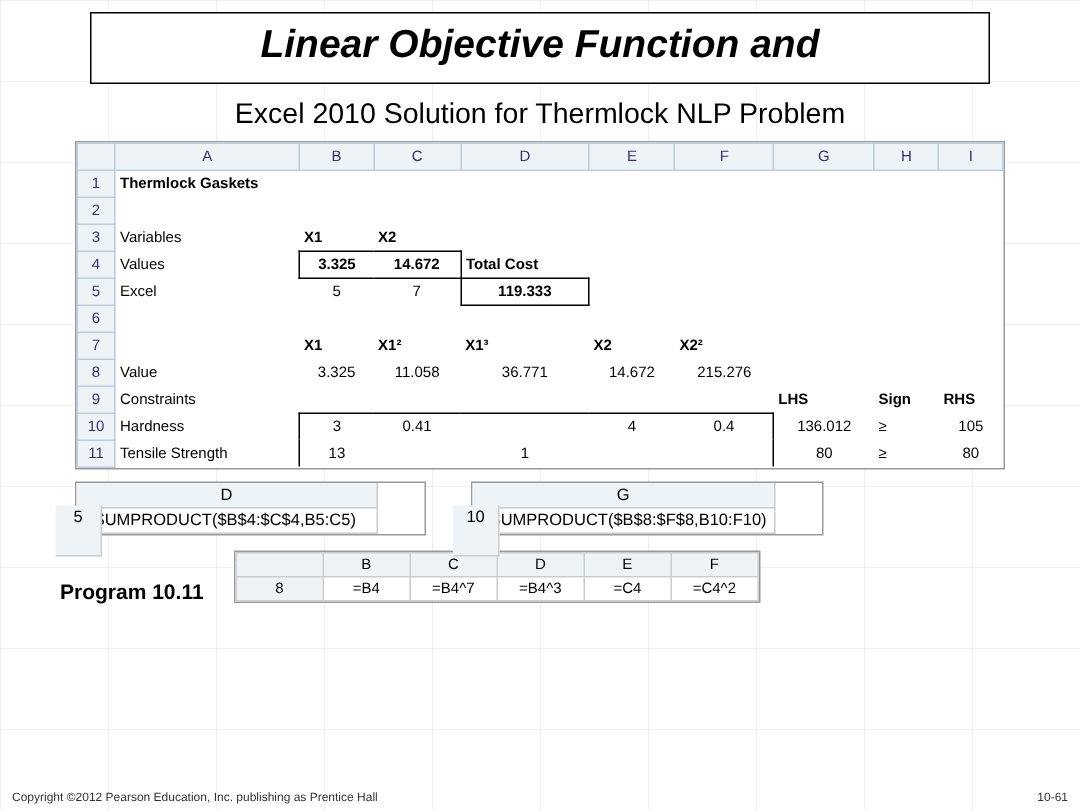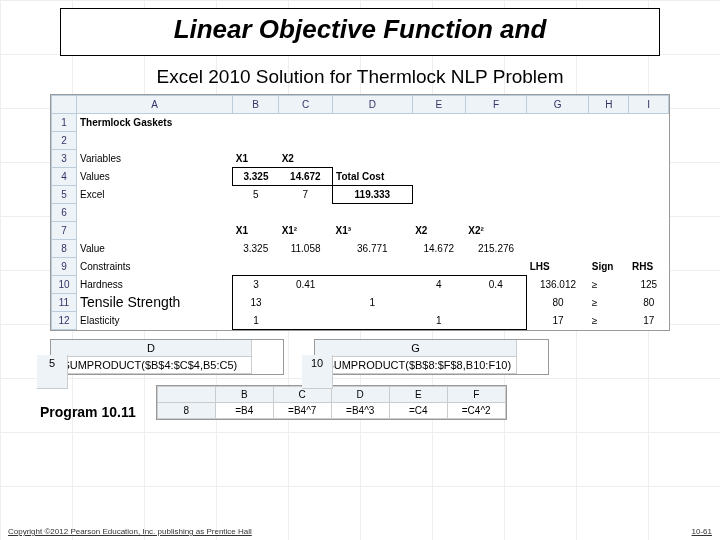--- a/index.html
+++ b/index.html
@@ -118,21 +118,20 @@
   .snip2 .h { background: #eef3f8; }
   .footer {
     position: absolute;
     bottom: 4px;
     left: 8px;
     right: 8px;
     display: flex;
     justify-content: space-between;
     font-size: 8px;
     color: #333;
-    text-decoration: underline;
   }
 </style>
 </head>
 <body>
 
 <div class="grid-bg"></div>
 <div class="content">
 
   <div class="title-box">
     <div class="line">Linear Objective Function and</div>
@@ -264,45 +263,33 @@
       <tr>
             <td class="rowh">10</td>
             <td>Hardness</td>
             <td class="right bt bl">3</td>
             <td class="right bt">0.41</td>
             <td class="right bt"></td>
             <td class="right bt">4</td>
             <td class="right bt br">0.4</td>
             <td class="right">136.012</td>
             <td class="center">≥</td>
-            <td class="right">125</td>
+            <td class="right">105</td>
           </tr>
       <tr>
             <td class="rowh">11</td>
-            <td style="font-size:14px">Tensile Strength</td>
+            <td style="font-size:10px">Tensile Strength</td>
             <td class="right bl">13</td>
             <td></td>
             <td class="right">1</td>
             <td></td>
             <td class="br"></td>
             <td class="right">80</td>
             <td class="center">≥</td>
             <td class="right">80</td>
-          </tr>
-      <tr>
-            <td class="rowh">12</td>
-            <td>Elasticity</td>
-            <td class="right bl bb">1</td>
-            <td class="bb"></td>
-            <td class="bb"></td>
-            <td class="right bb">1</td>
-            <td class="bb br"></td>
-            <td class="right">17</td>
-            <td class="center">≥</td>
-            <td class="right">17</td>
           </tr>
     </tbody>
       </table>
   </div>
 
   <div class="snippets">
     <div class="snip">
       <div style="display:flex;flex-direction:column">
         <div class="cell hcell">D</div>
         <div class="cell wide">=SUMPRODUCT($B$4:$C$4,B5:C5)</div>

